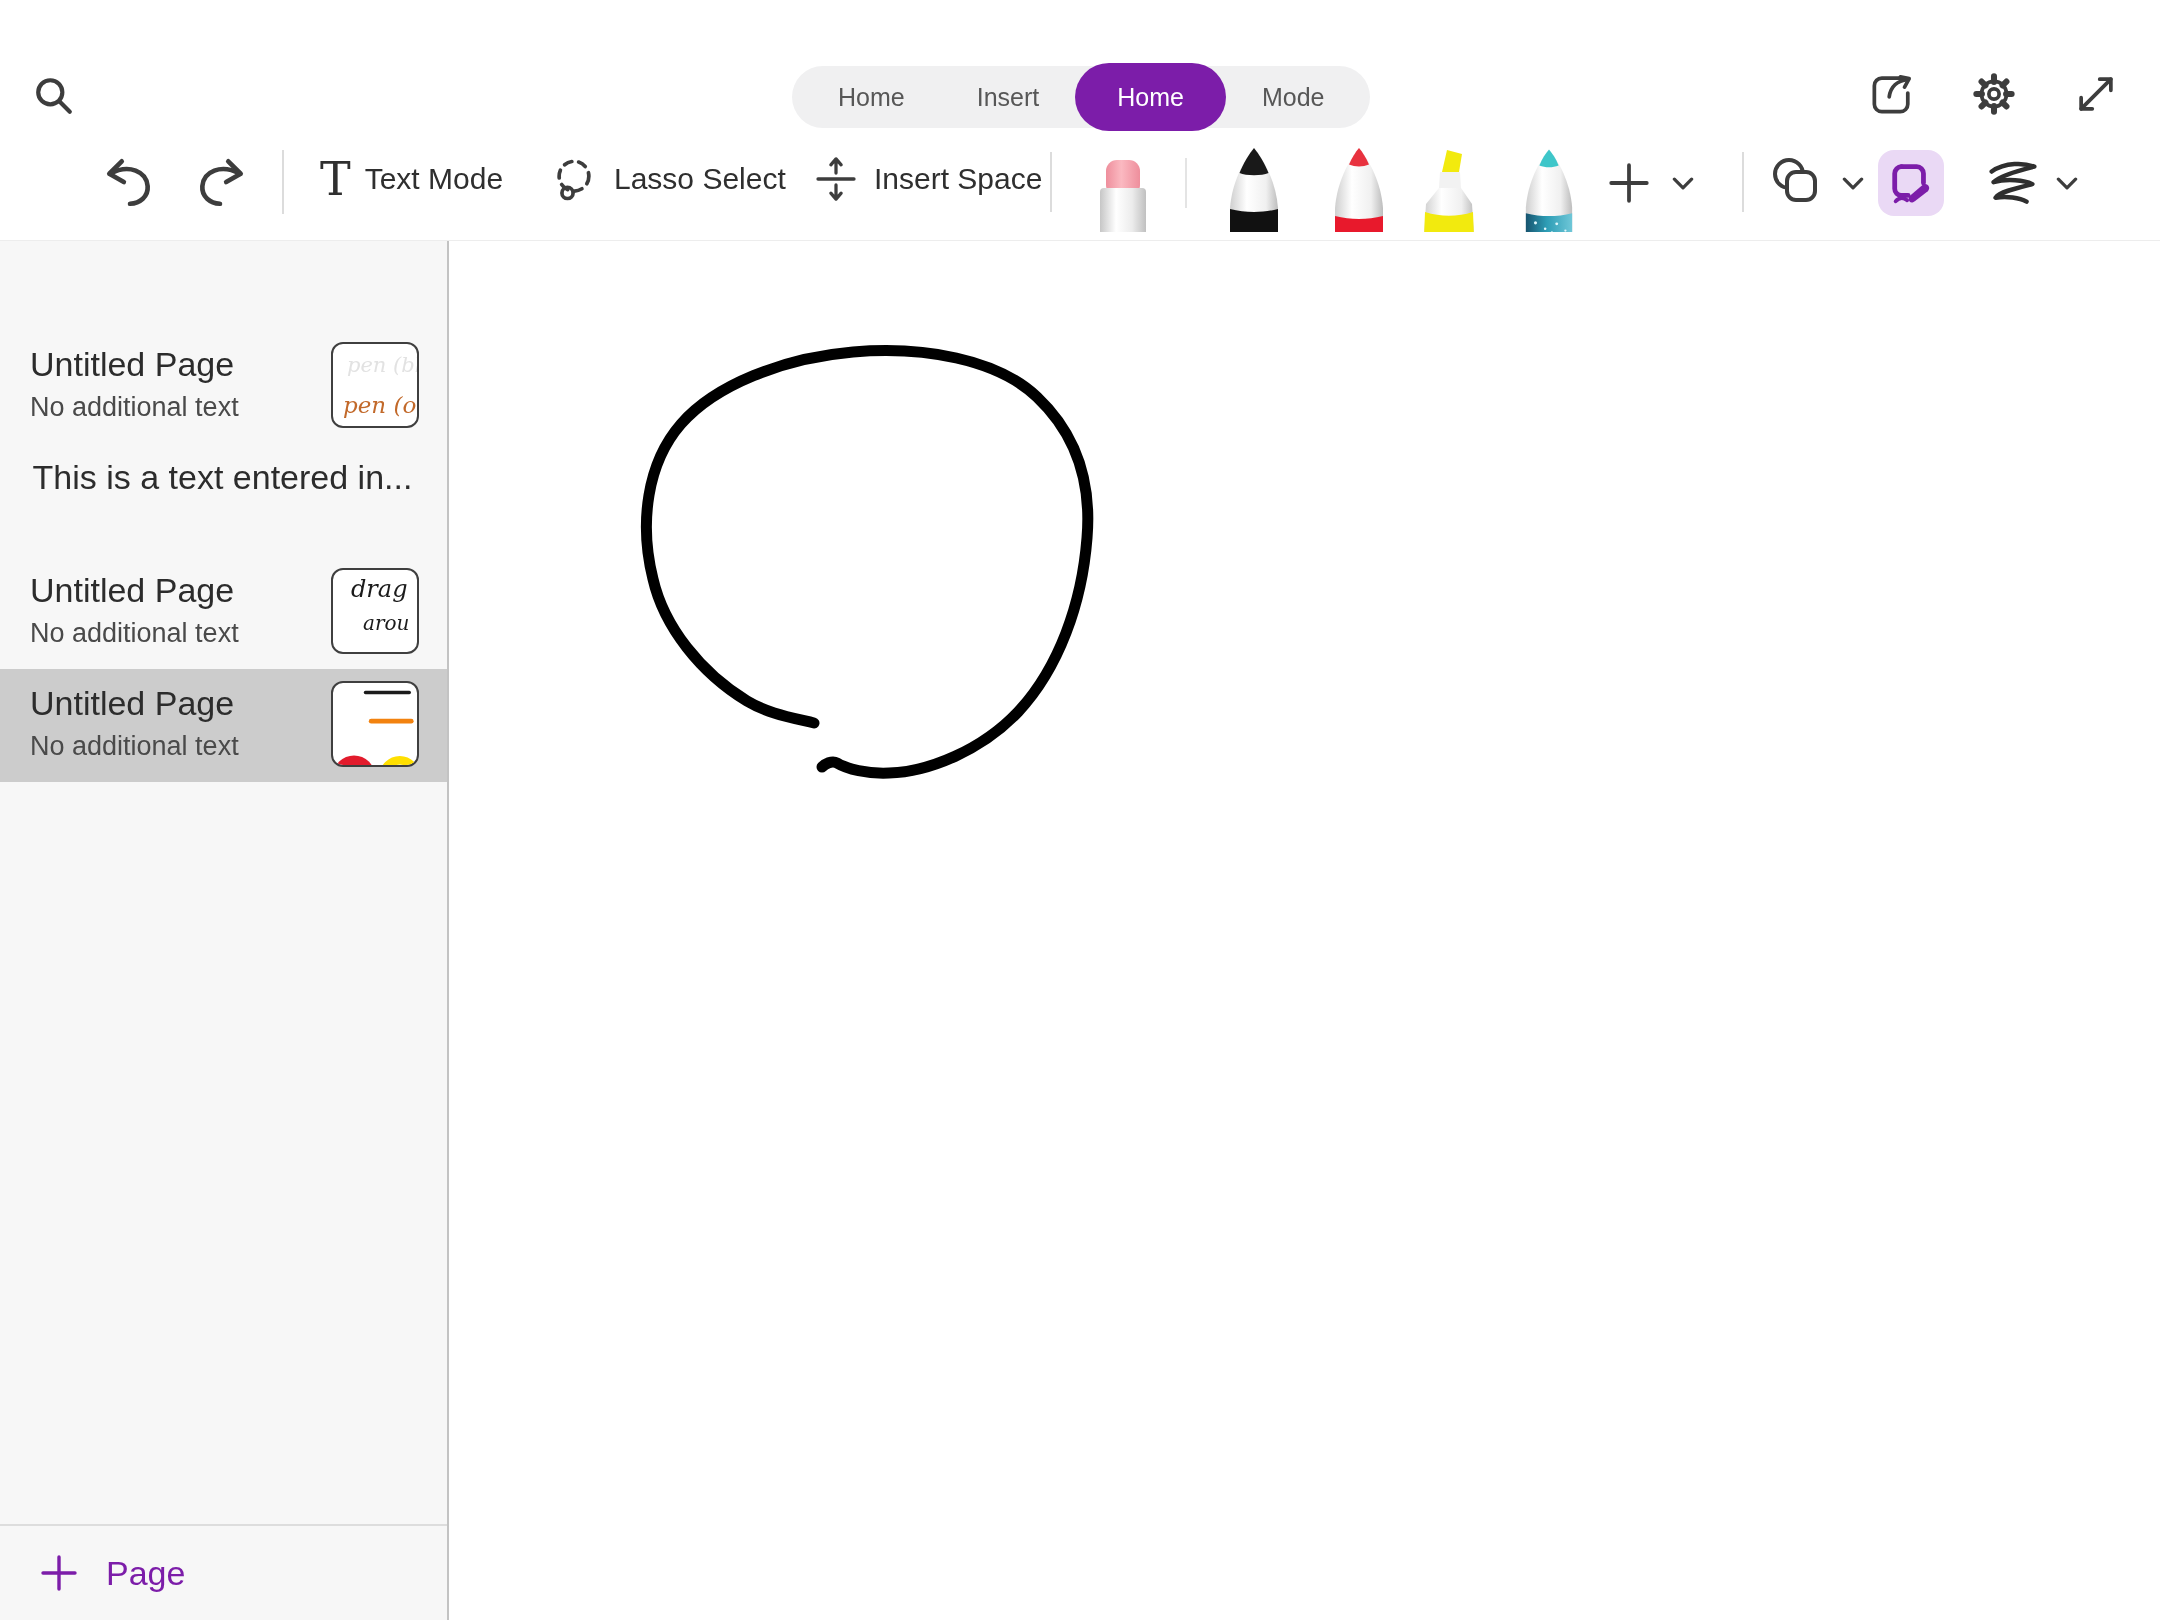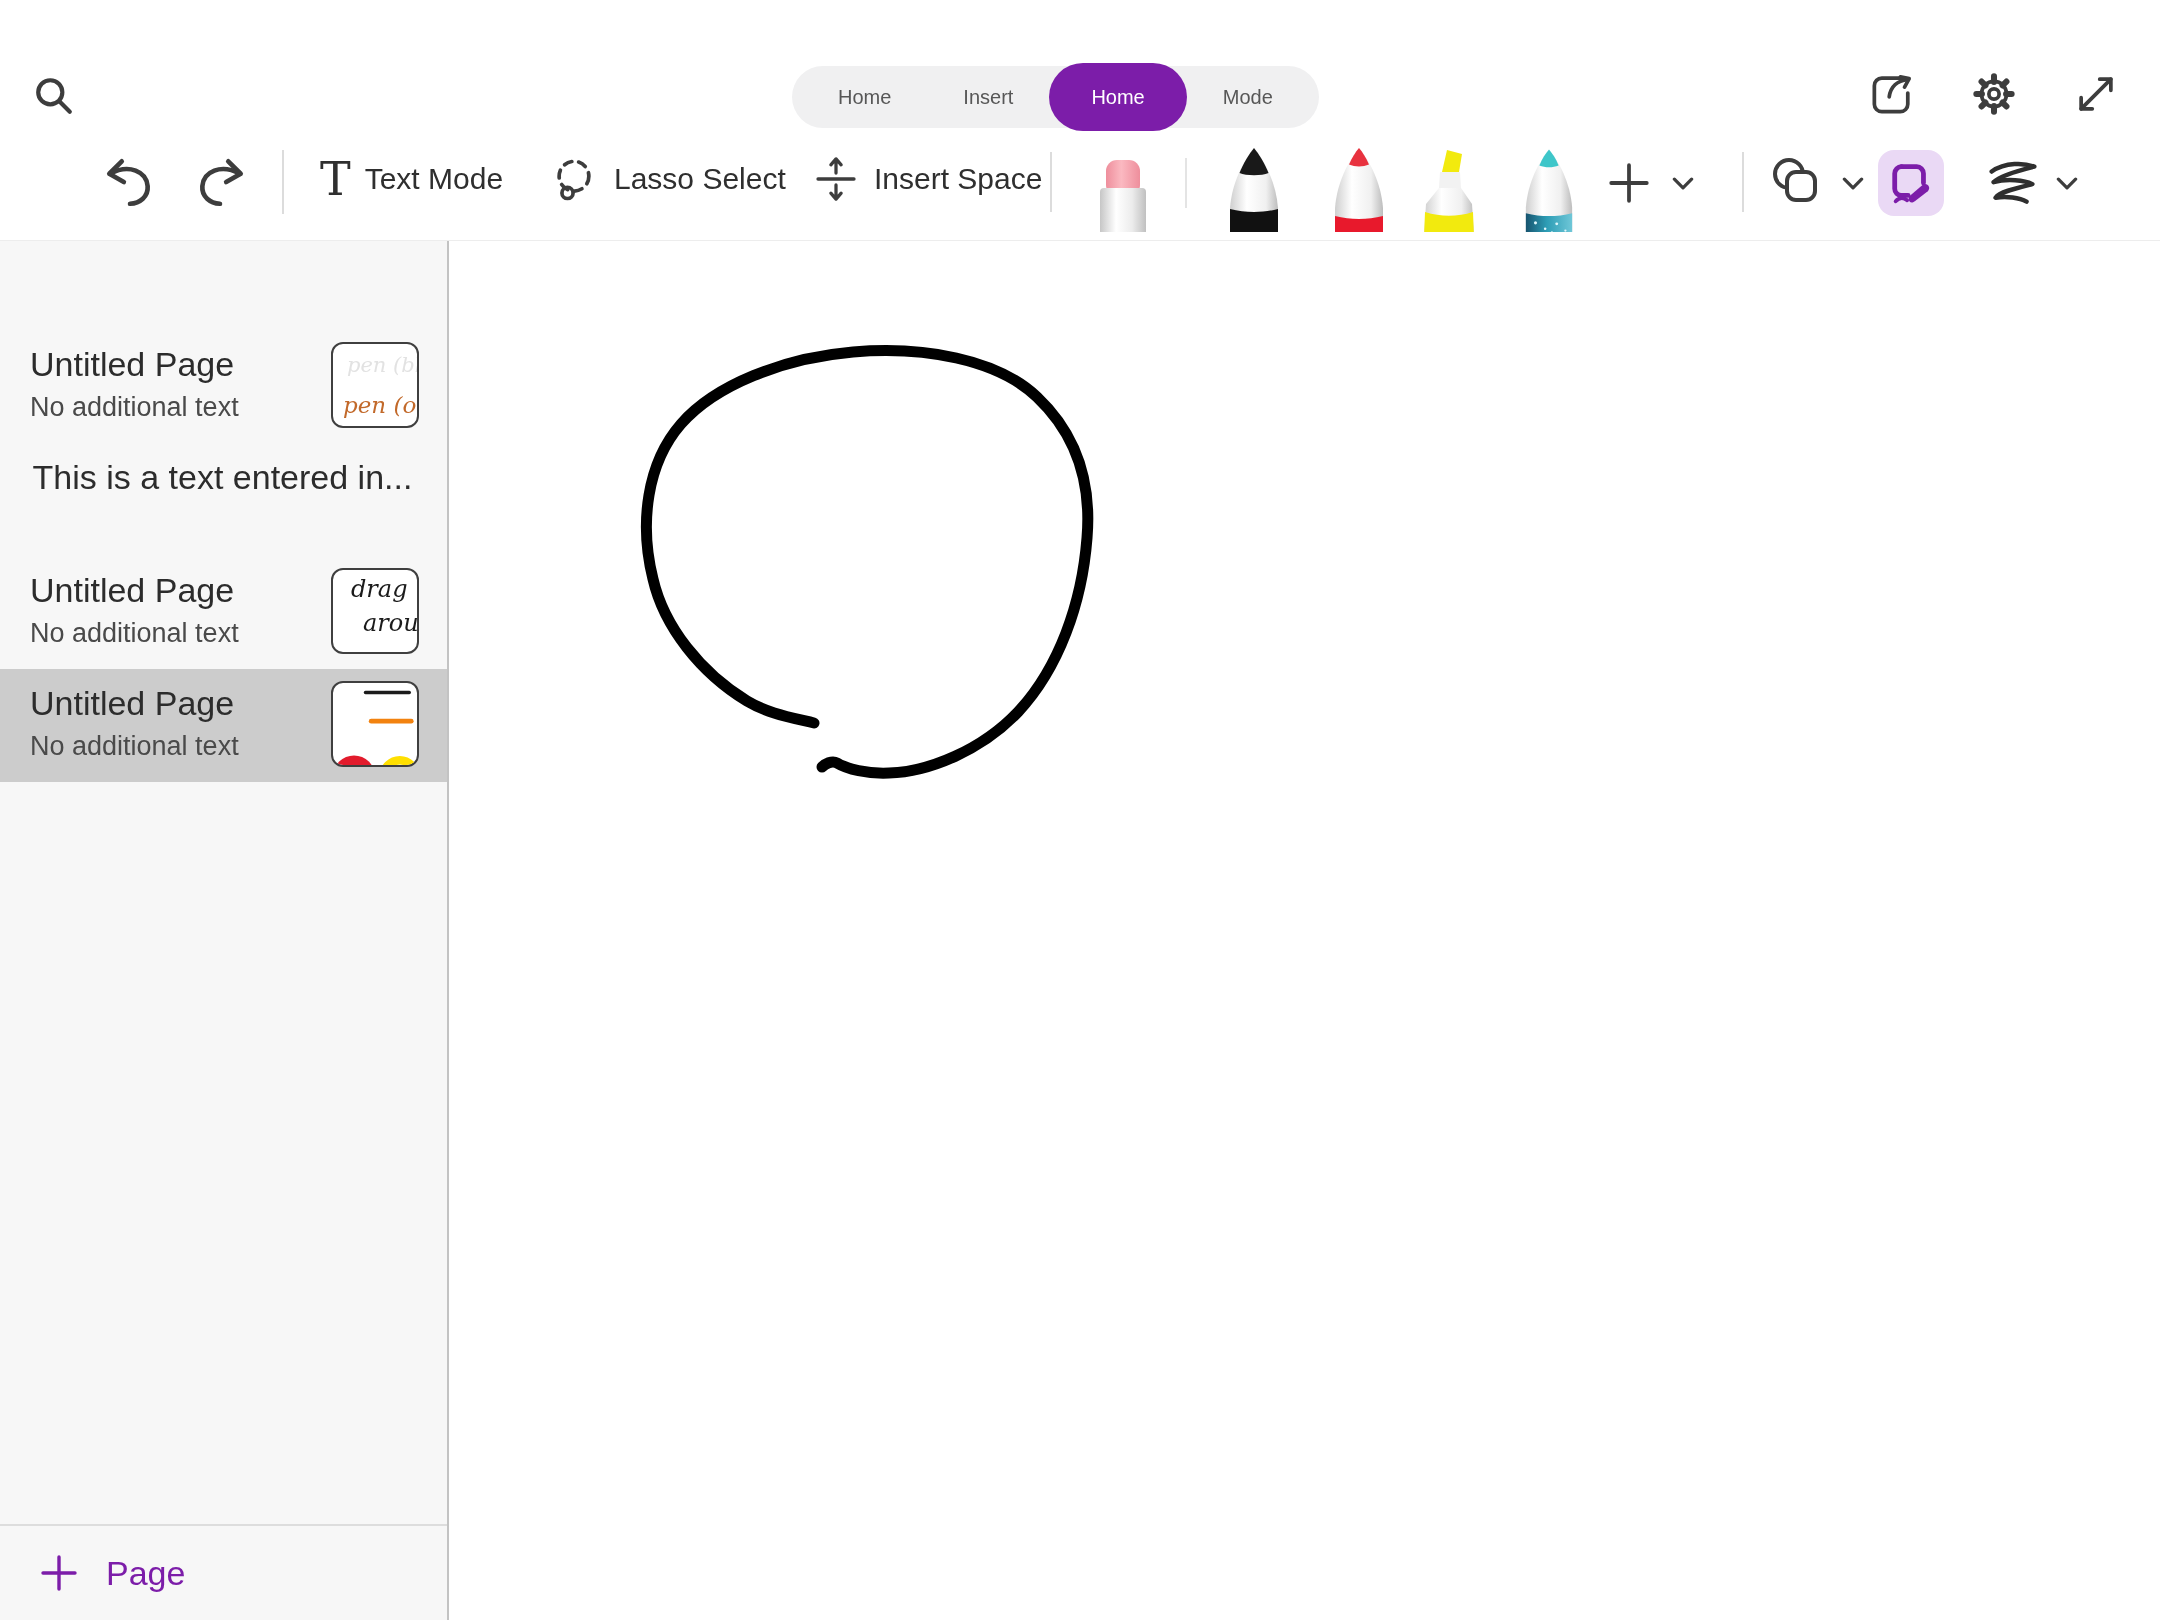--- a/index.html
+++ b/index.html
@@ -20,21 +20,21 @@
     --divider:#dcdcdc;
   }
   svg{display:block}
   .stroke{fill:none;stroke:var(--toolbar-icon);stroke-linecap:round;stroke-linejoin:round;}
 
   
   .chrome{position:absolute;left:0;top:0;width:2160px;height:240px;background:#fff;}
   .search-btn{position:absolute;left:28px;top:70px;width:52px;height:52px;}
   .tabbar{position:absolute;left:792px;top:66px;height:62px;background:var(--tabbar-bg);
           border-radius:31px;display:flex;align-items:center;padding:0 10px;}
-  .tab{font-size:20px;color:var(--tab-inactive);padding:0 36px;line-height:62px;border-radius:34px;cursor:default;}
+  .tab{font-size:25px;color:var(--tab-inactive);padding:0 36px;line-height:62px;border-radius:34px;cursor:default;}
   .tab.active{background:var(--accent);color:#fff;line-height:68px;height:68px;position:relative;padding:0 42px;}
   .top-icons{position:absolute;right:38px;top:68px;display:flex;gap:50px;align-items:center;}
   .top-icons>div{width:52px;height:52px;}
 
   
   .ribbon{position:absolute;left:0;top:130px;width:2160px;height:110px;}
   .rb{position:absolute;display:flex;align-items:center;gap:14px;}
   .rb-label{font-size:30px;color:#2f2f2f;white-space:nowrap;}
   .vdiv{position:absolute;width:2px;background:var(--divider);}
   .penwrap{position:absolute;overflow:hidden;}
@@ -311,21 +311,21 @@
 
     <div class="page-item" style="padding-right:32px;text-align:center;">
       <div class="pi-title">This is a text entered in...</div>
     </div>
 
     <div class="page-item">
       <div class="pi-title">Untitled Page</div>
       <div class="pi-sub">No additional text</div>
       <div class="thumb">
         <div class="hw" style="color:#1b1b1b;margin:6px 16px 0 18px;font-size:24px;">drag</div>
-        <div class="hw" style="color:#1b1b1b;margin:8px 0 0 30px;font-size:24px;">arou</div>
+        <div class="hw" style="color:#1b1b1b;margin:8px 0 0 30px;font-size:20px;">arou</div>
       </div>
     </div>
 
     <div class="page-item selected">
       <div class="pi-title">Untitled Page</div>
       <div class="pi-sub">No additional text</div>
       <div class="thumb">
         <svg viewBox="0 0 88 86" style="width:100%;height:100%;">
           <path d="M34 10 H80" stroke="#1b1b1b" stroke-width="3.5" stroke-linecap="round"></path>
           <path d="M40 40 H82" stroke="#f2820f" stroke-width="5" stroke-linecap="round"></path>

